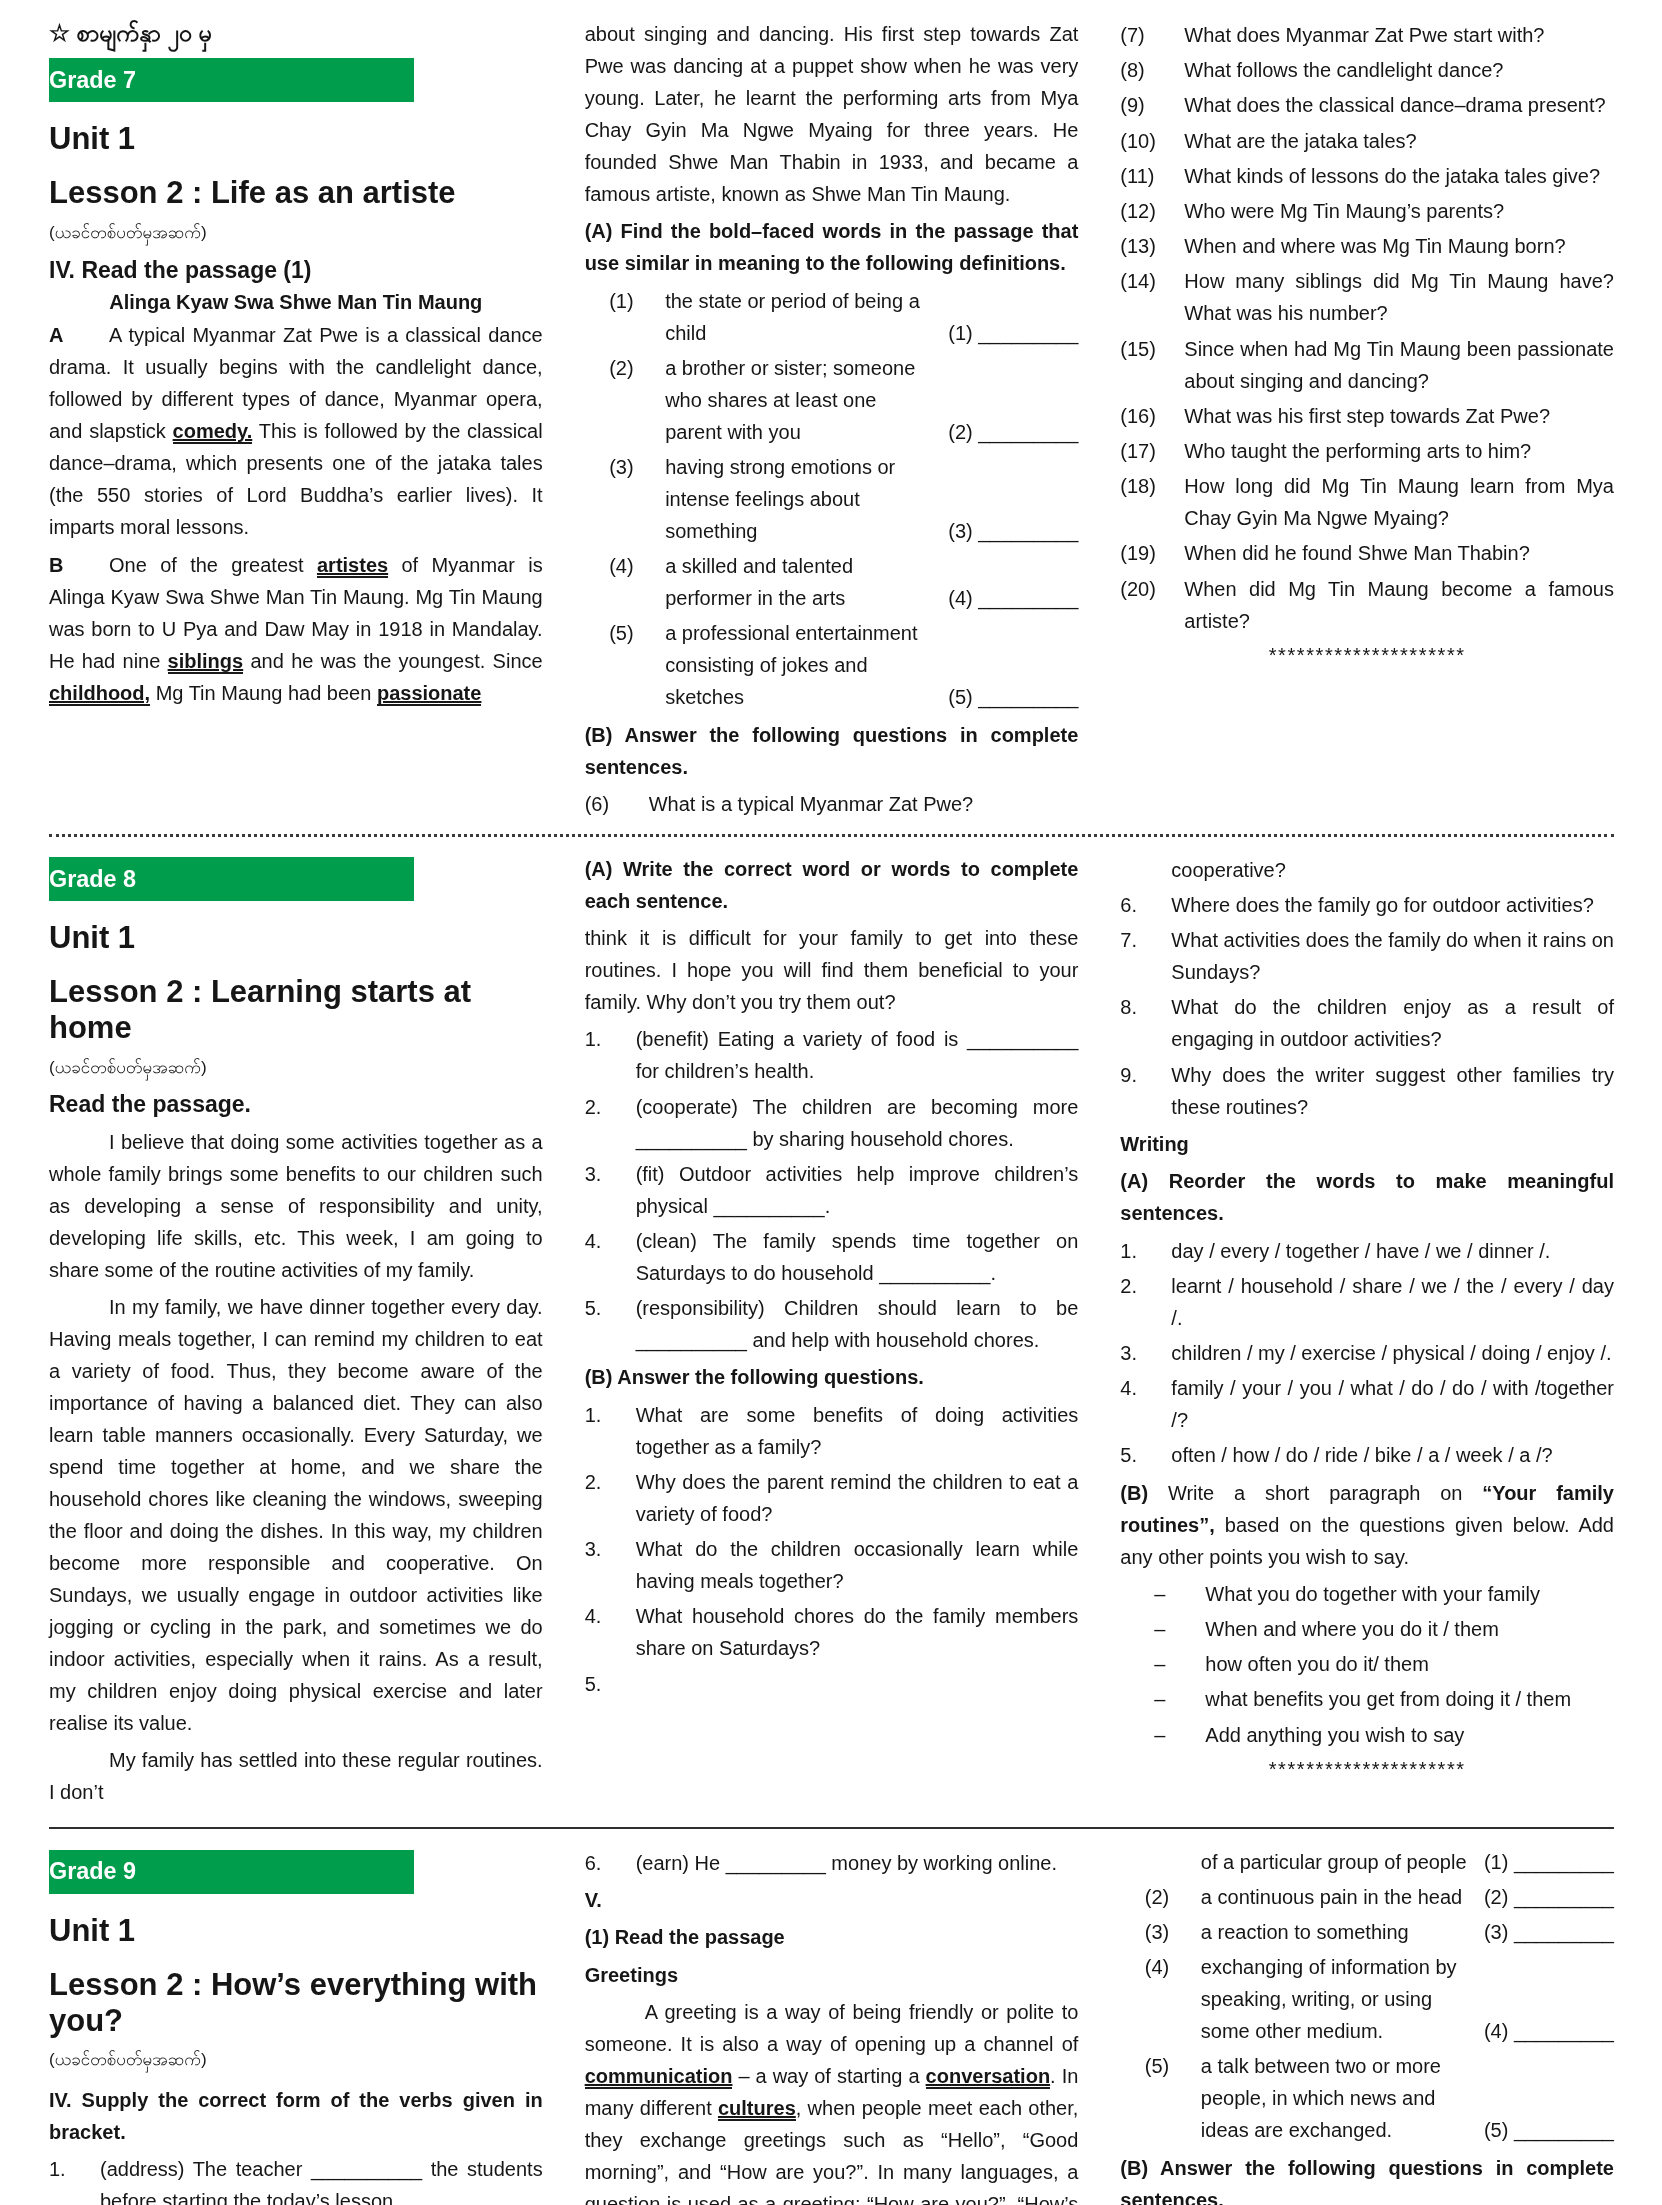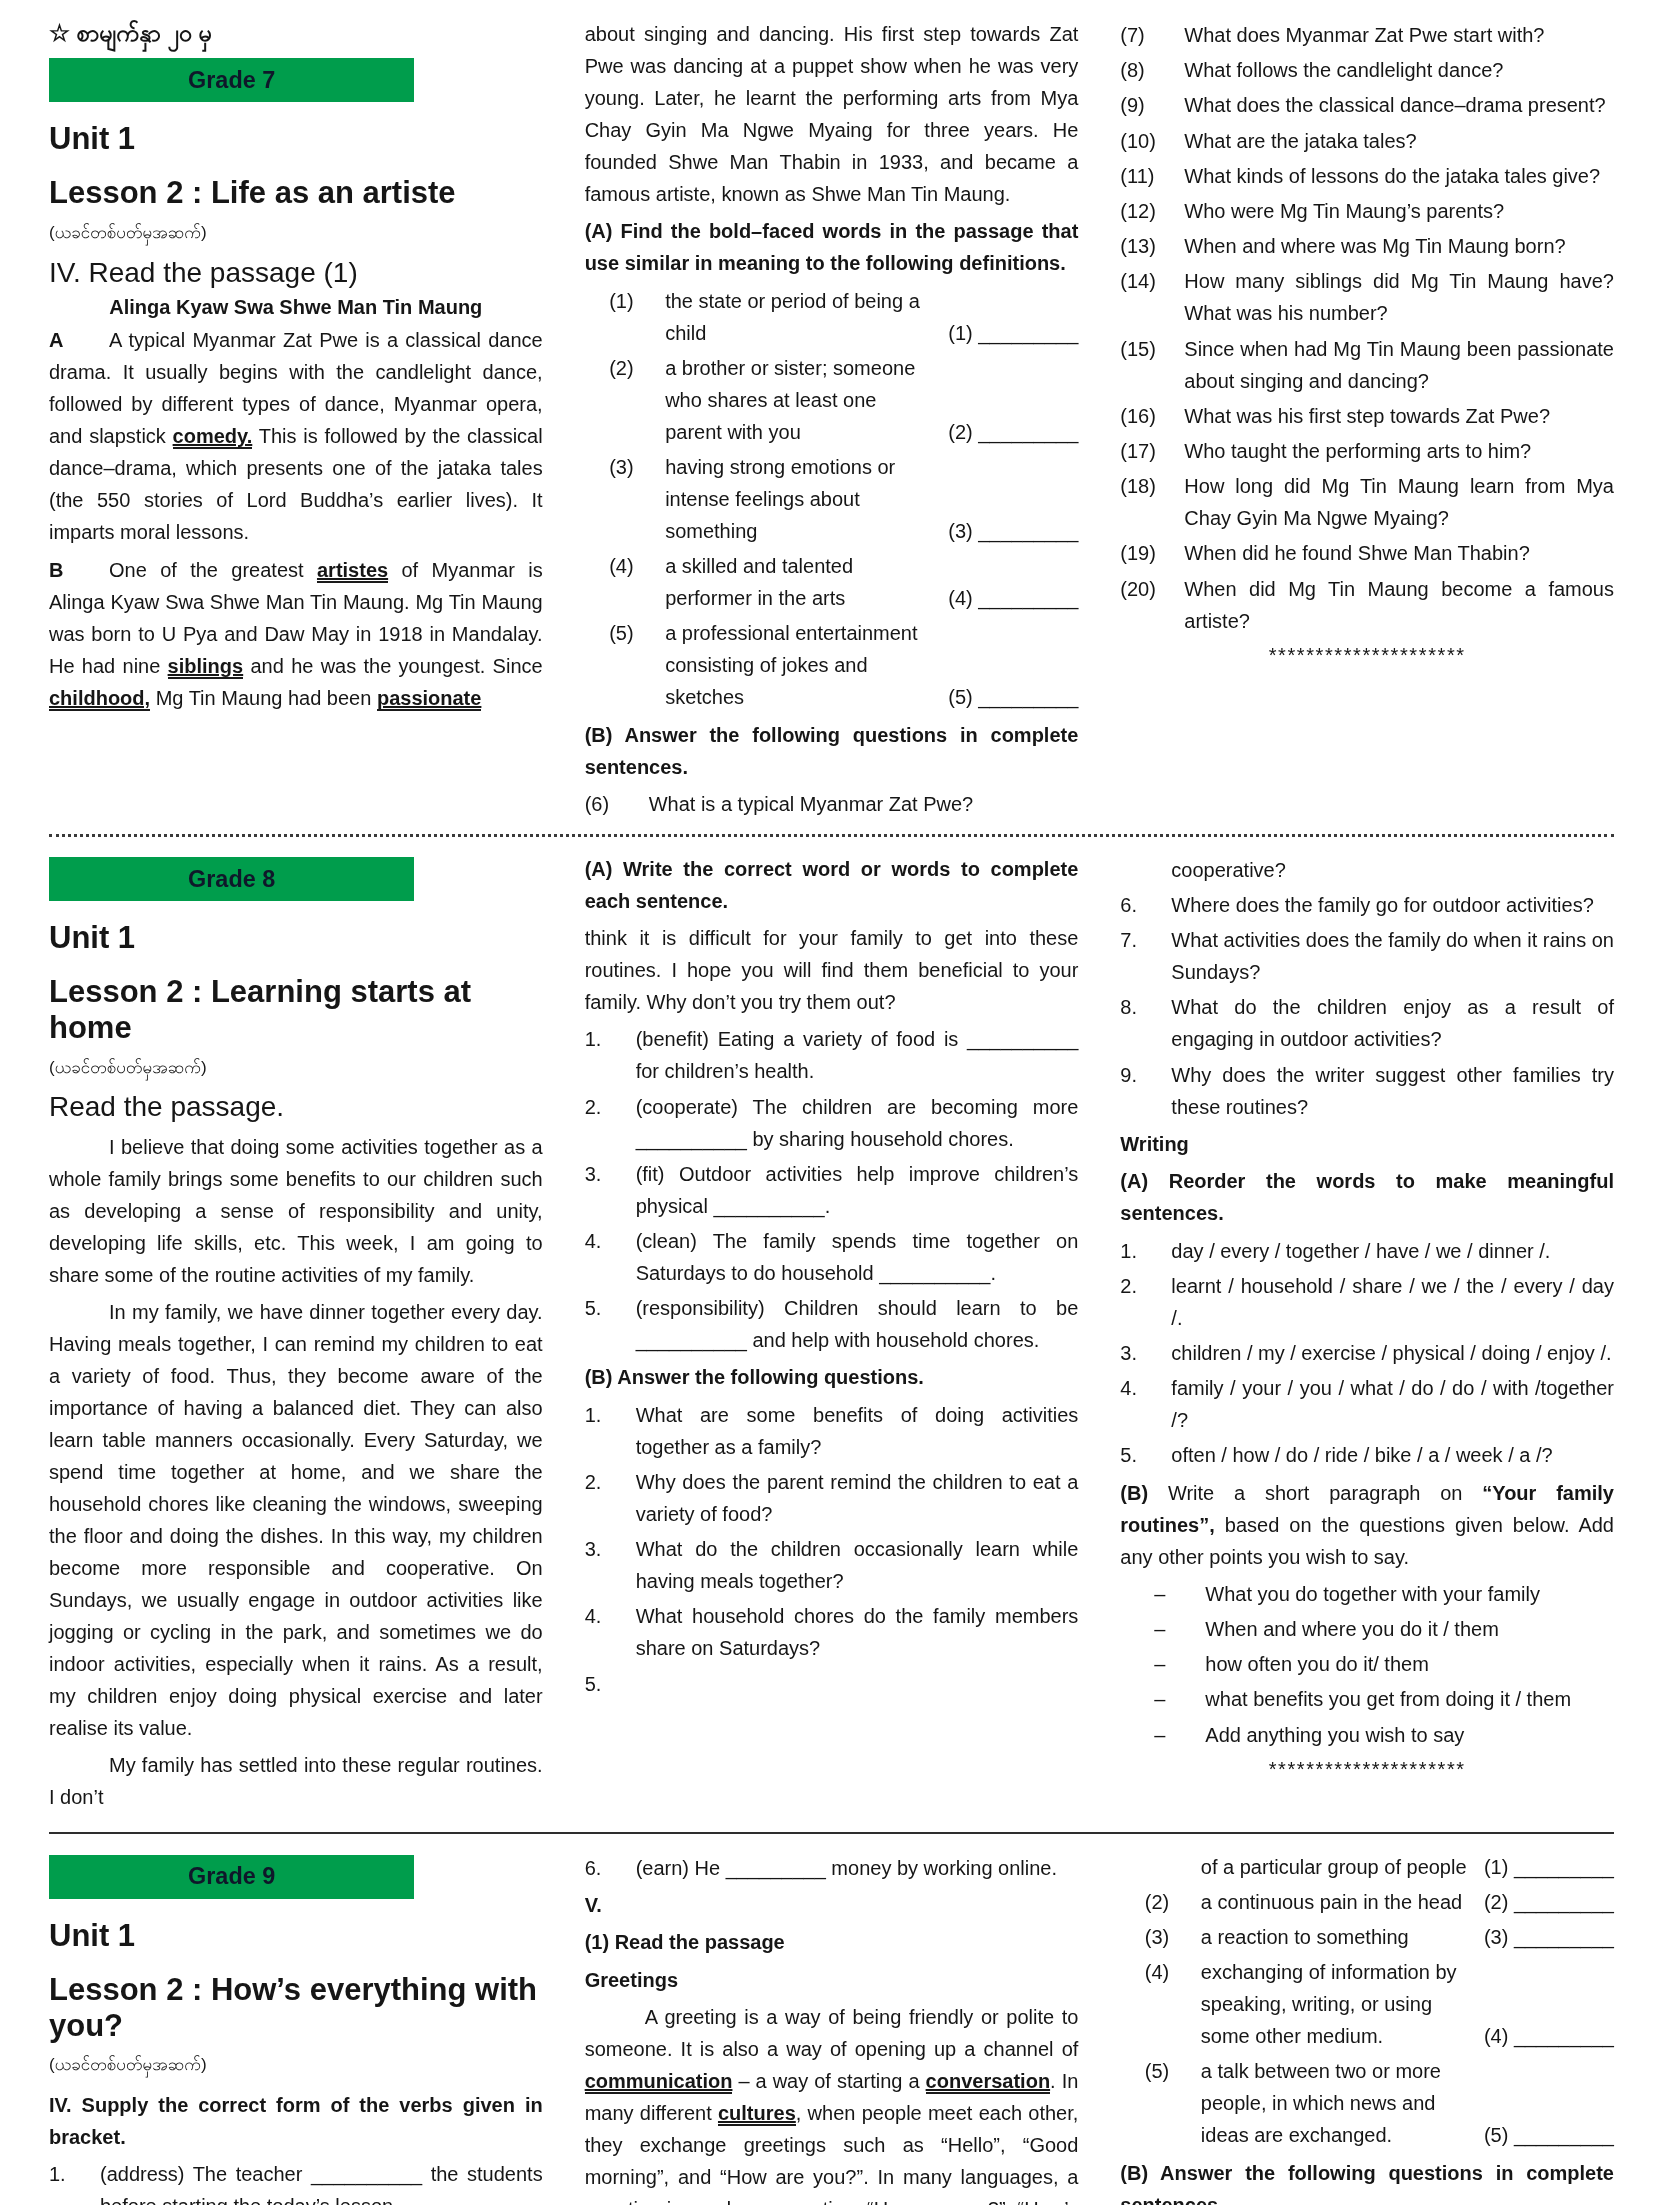--- a/index.html
+++ b/index.html
@@ -17,31 +17,30 @@
     column-gap: 42px;
     align-items: start;
   }
   .col { min-width: 0; }
 
   .top-note { font-size: 23.4px; font-weight: 700; margin: 0 0 6.4px 0; }
 
   .banner {
     width: 74%;
     background: #009D4C;
-    color: #0f172a;
+    color: #ffffff;
     font-weight: 700;
     font-size: 23.4px;
-    text-align: center;
     padding: 8.5px 0;
     margin: 4.3px 0 19px 0;
   }
   .unit   { font-size: 31px; font-weight: 700; margin: 16px 0 18px 0; }
   .lesson { font-size: 31px; font-weight: 700; margin: 0 0 9.6px 0; }
   .mm     { font-size: 17px; margin: 0 0 10.7px 0; }
-  .instr  { font-size: 28px; font-weight: 400; margin: 0 0 7.5px 0; }
+  .instr  { font-size: 23px; font-weight: 700; margin: 0 0 7.5px 0; }
   .ptitle { font-size: 20px; font-weight: 700; text-align: center; margin: 0 0 5.3px 0; }
 
   .para {
     font-size: 20px;
     line-height: 32px;
     text-align: justify;
     margin: 0 0 5.3px 0;
   }
   .h { font-weight: 700; }
   .ind { text-indent: 60px; }

